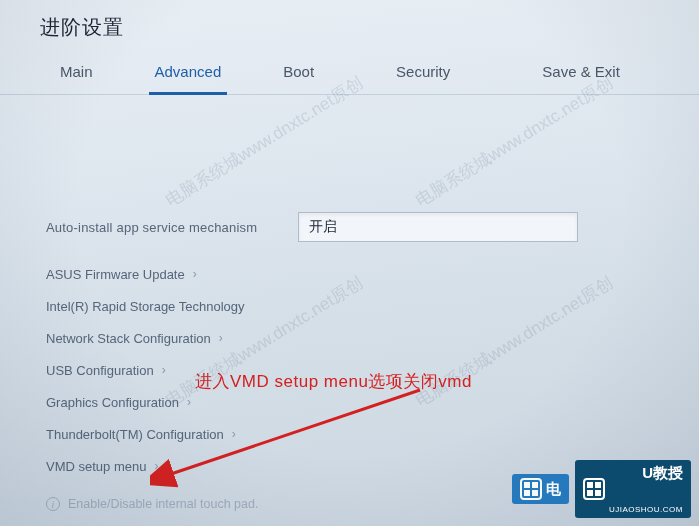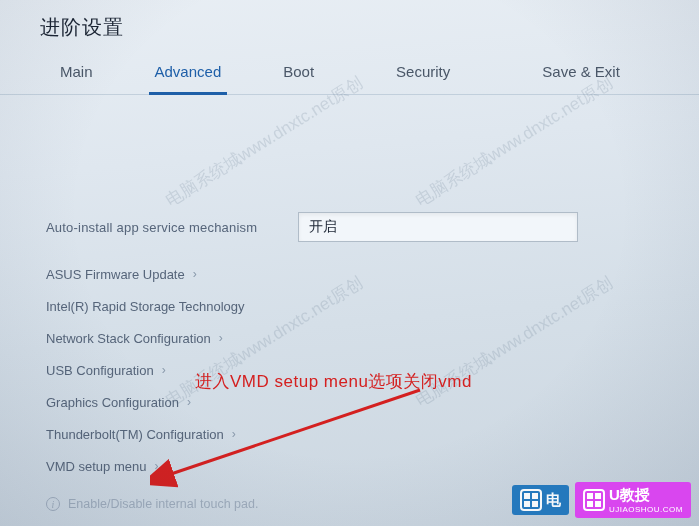--- a/index.html
+++ b/index.html
@@ -132,33 +132,33 @@
     .wm-box {
       display: flex;
       align-items: center;
       padding: 4px 8px;
       border-radius: 3px;
       color: #fff;
       font-size: 15px;
       font-weight: 600;
     }
     .wm-box.blue { background: #0a6ab8; opacity: 0.85; }
-    .wm-box.green { background: #d946ef; }
+    .wm-box.green { background: #0c4a6e; text-align: right; }
     .wm-icon {
       width: 22px; height: 22px;
       border: 2px solid #fff;
       border-radius: 4px;
       margin-right: 4px;
       display: grid;
       grid-template: 1fr 1fr / 1fr 1fr;
       gap: 2px;
       padding: 2px;
     }
     .wm-icon span { background: #fff; }
-    .wm-sub { font-size: 8px; font-weight: 400; letter-spacing: 0.5px; }
+    .wm-sub { font-size: 8px; font-weight: 400; letter-spacing: 0.5px; margin-top: 22px; }
     .diag-wm {
       position: absolute;
       color: rgba(90,110,135,0.18);
       font-size: 17px;
       transform: rotate(-32deg);
       white-space: nowrap;
       pointer-events: none;
       font-family: "Microsoft YaHei", sans-serif;
     }
     .diag-wm.w1 { left: 150px; top: 130px; }

